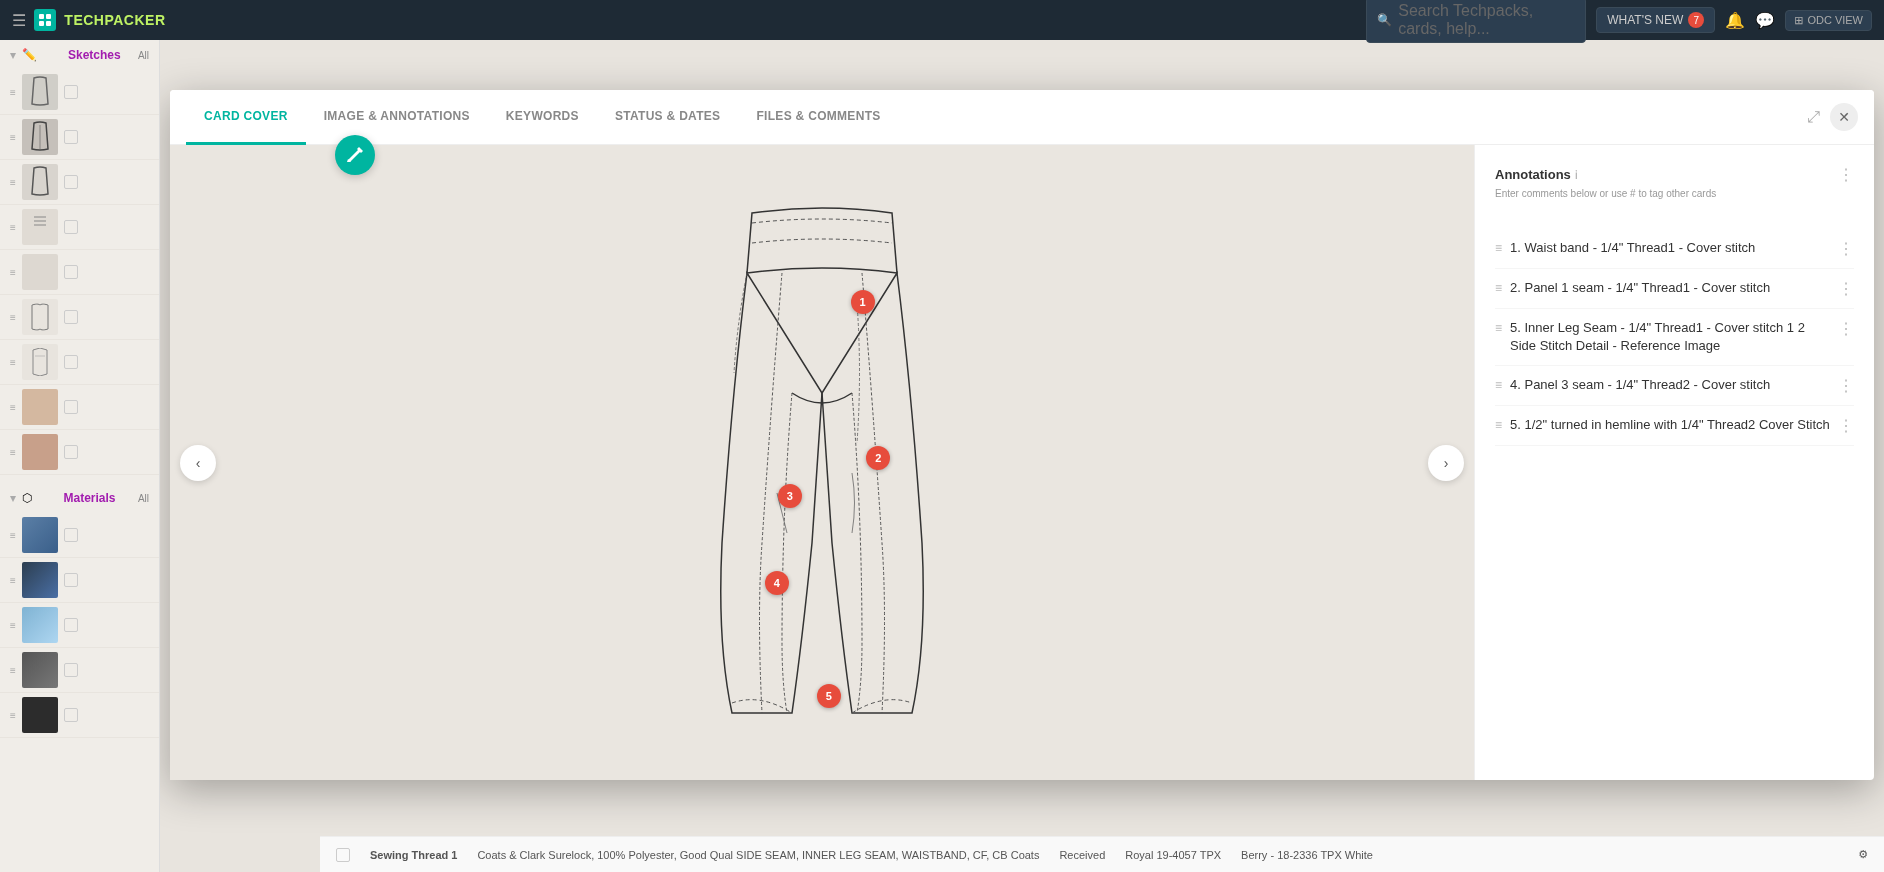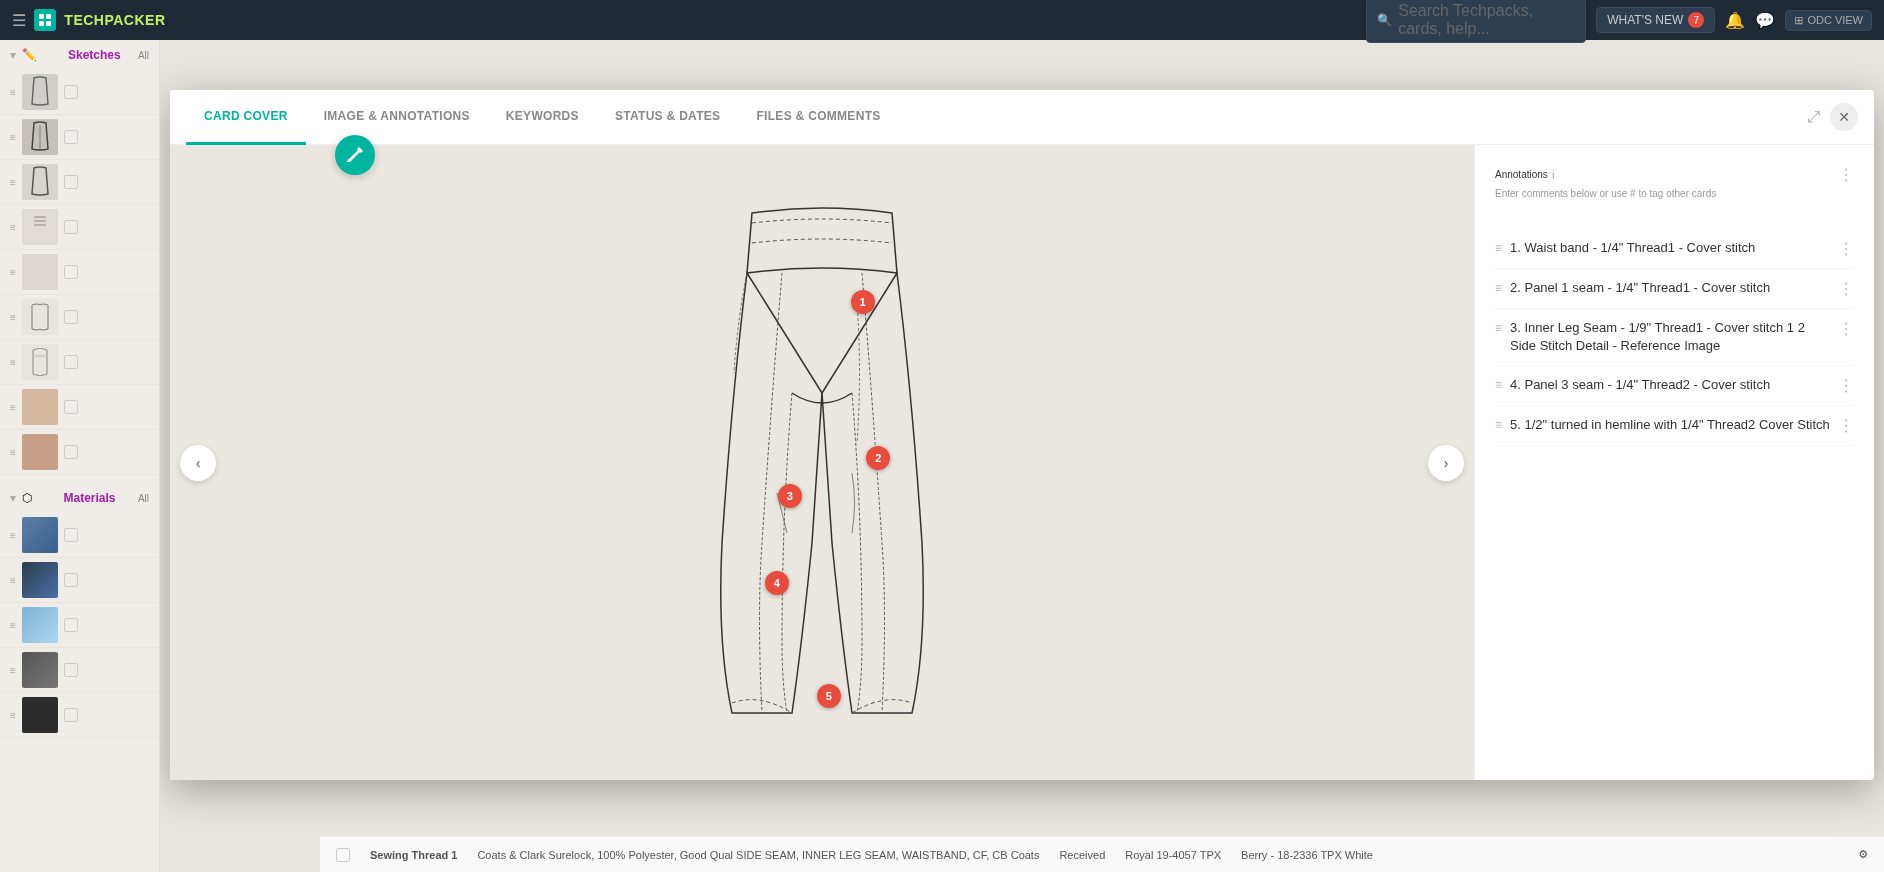--- a/index.html
+++ b/index.html
@@ -182,21 +182,21 @@
       flex-direction: column;
       padding: 20px;
       overflow-y: auto;
     }
     .annotations-header {
       display: flex;
       align-items: center;
       justify-content: space-between;
       margin-bottom: 4px;
     }
-    .annotations-title { font-size: 10px; font-weight: 400; color: #333; }
+    .annotations-title { font-size: 13px; font-weight: 700; color: #333; }
     .annotations-info { font-size: 10px; color: #999; margin-bottom: 30px; }
     .annotation-item {
       display: flex;
       align-items: flex-start;
       padding: 10px 0;
       border-bottom: 1px solid #f5f5f5;
       gap: 8px;
     }
     .annotation-drag { color: #bbb; font-size: 12px; flex-shrink: 0; margin-top: 2px; }
     .annotation-text { font-size: 13px; color: #333; flex: 1; line-height: 1.4; }
@@ -509,21 +509,21 @@
           </div>
 
           <div class="annotation-item">
             <span class="annotation-drag">≡</span>
             <span class="annotation-text">2. Panel 1 seam - 1/4" Thread1 - Cover stitch</span>
             <span class="annotation-menu">⋮</span>
           </div>
 
           <div class="annotation-item">
             <span class="annotation-drag">≡</span>
-            <span class="annotation-text">3. Inner Leg Seam - 1/9" Thread1 - Cover stitch 1 2 Side Stitch Detail - Reference Image</span>
+            <span class="annotation-text">5. Inner Leg Seam - 1/4" Thread1 - Cover stitch 1 2 Side Stitch Detail - Reference Image</span>
             <span class="annotation-menu">⋮</span>
           </div>
 
           <div class="annotation-item">
             <span class="annotation-drag">≡</span>
             <span class="annotation-text">4. Panel 3 seam - 1/4" Thread2 - Cover stitch</span>
             <span class="annotation-menu">⋮</span>
           </div>
 
           <div class="annotation-item">

